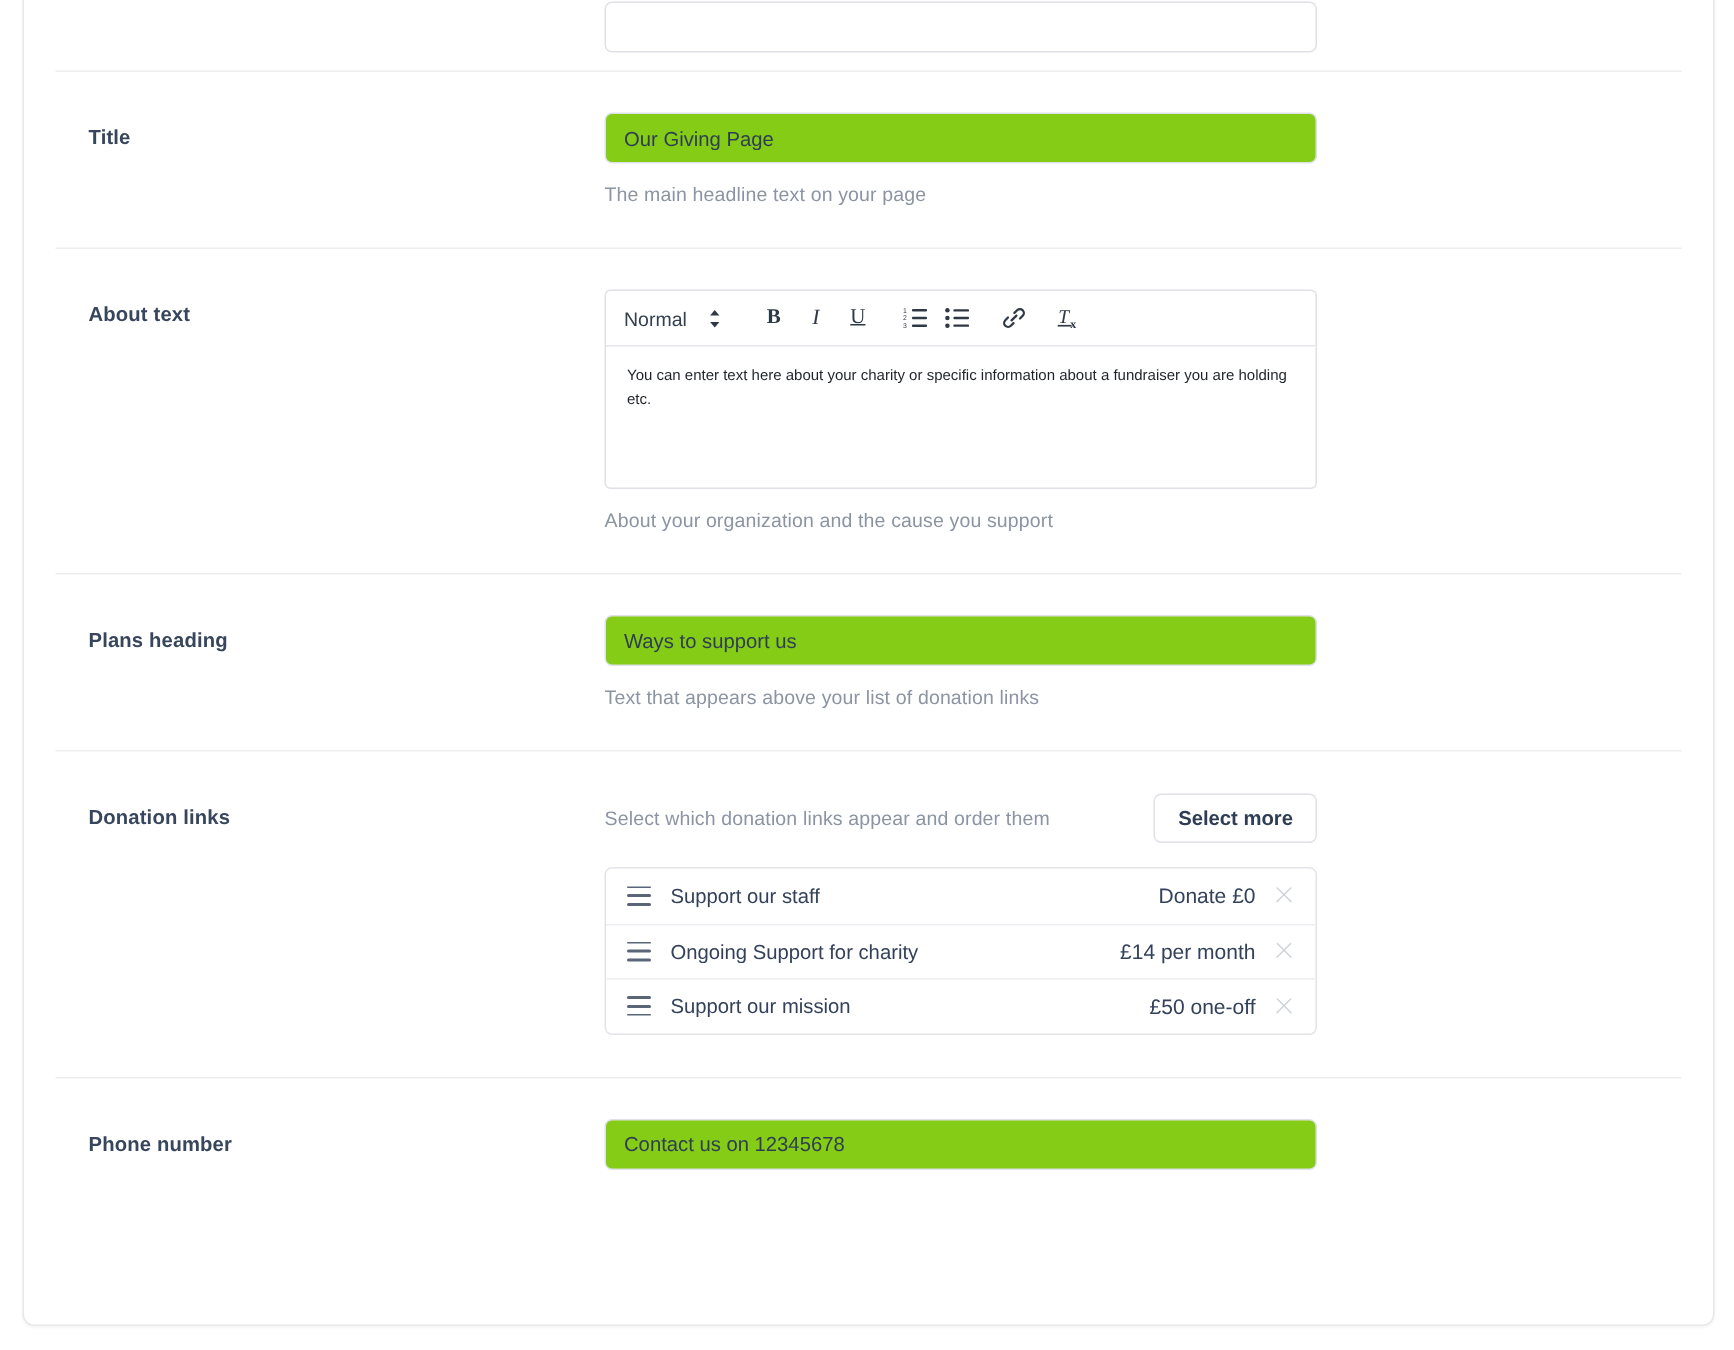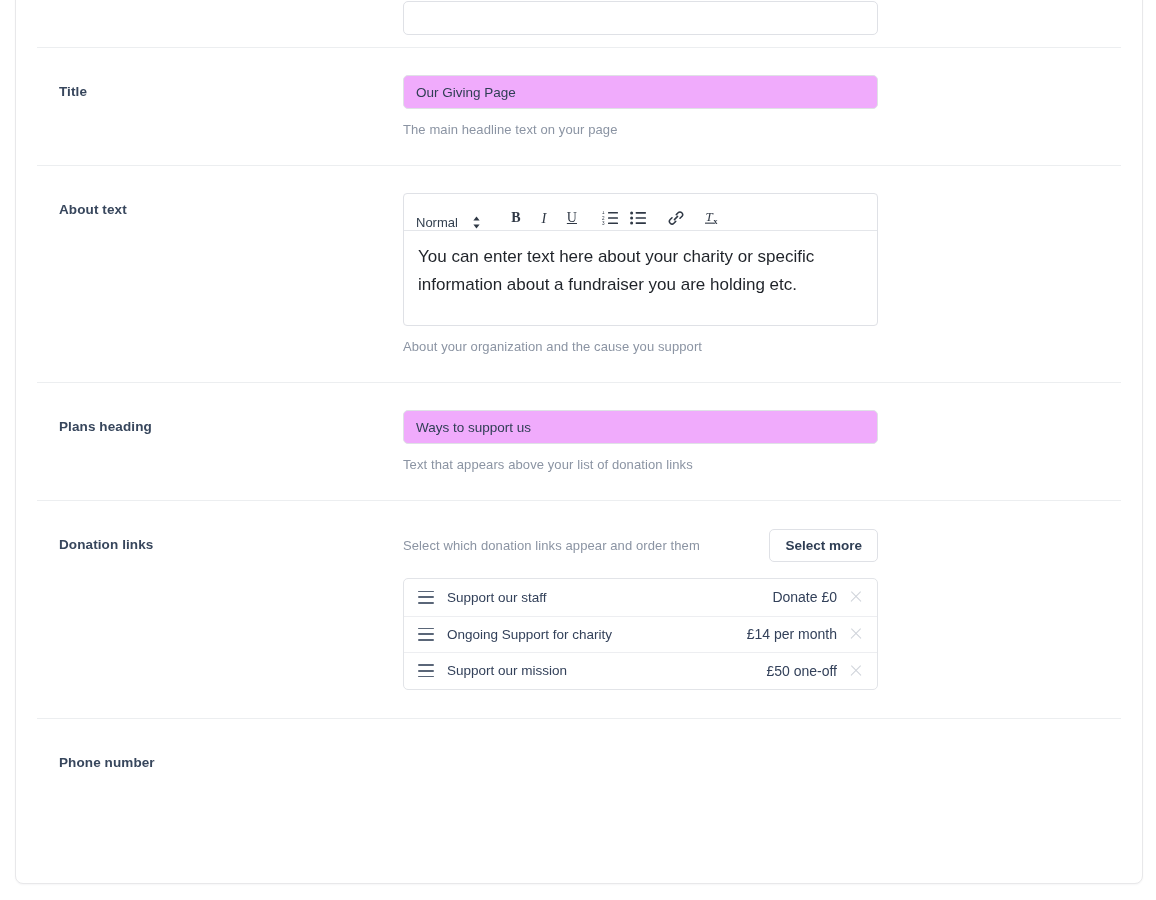--- a/index.html
+++ b/index.html
@@ -70,21 +70,21 @@
 
   
   .text-input {
     display: block;
     width: 475px;
     height: 34px;
     line-height: 32px;
     padding: 0 12px;
     border: 1px solid #dfe1e6;
     border-radius: 5px;
-    background: #f0abfc;
+    background: #84cc16;
     font-family: "Liberation Sans", sans-serif;
     font-size: 13.5px;
     color: #2f3e54;
     outline: none;
   }
   .text-input::placeholder { color: #9aa3b0; }
 
   .help {
     margin-top: 13px;
     font-size: 13px;
@@ -95,21 +95,21 @@
   
   .editor {
     width: 475px;
     border: 1px solid #dfe1e6;
     border-radius: 4px;
     overflow: hidden;
     background: #fff;
   }
   .editor-toolbar {
     display: flex;
-    align-items: flex-end;
+    align-items: center;
     height: 37px;
     border-bottom: 1px solid #e4e6ea;
     padding: 0 12px;
     gap: 0;
   }
   .tb-select {
     display: flex;
     align-items: center;
     gap: 14px;
     margin-right: 22px;
@@ -130,21 +130,21 @@
   }
   .tb-gap-sm { margin-left: 2px; }
   .tb-gap-md { margin-left: 12px; }
   .tb-b { font-weight: 700; font-size: 14px; font-family: "Liberation Serif", serif; }
   .tb-i { font-style: italic; font-size: 14.5px; font-family: "Liberation Serif", serif; }
   .tb-u { text-decoration: underline; font-size: 14px; font-family: "Liberation Serif", serif; }
 
   .editor-body {
     min-height: 94px;
     padding: 12px 14px 14px 14px;
-    font-size: 17px;
+    font-size: 10px;
     line-height: 1.62;
     color: #1f2329;
   }
 
   
   .dl-head {
     display: flex;
     align-items: center;
     justify-content: space-between;
     width: 475px;
@@ -404,17 +404,23 @@
               </div>
 
             </div>
           </div>
         </div>
       </div>
 
 
       <div class="row">
         <div class="row-label">Phone number</div>
+        <div class="row-field">
+          <div class="field-wrap">
+            <input class="text-input" type="text" value="Contact us on 12345678" style="">
+
+          </div>
+        </div>
       </div>
 
     </div>
   </div>
 </div>
 
 </body></html>

